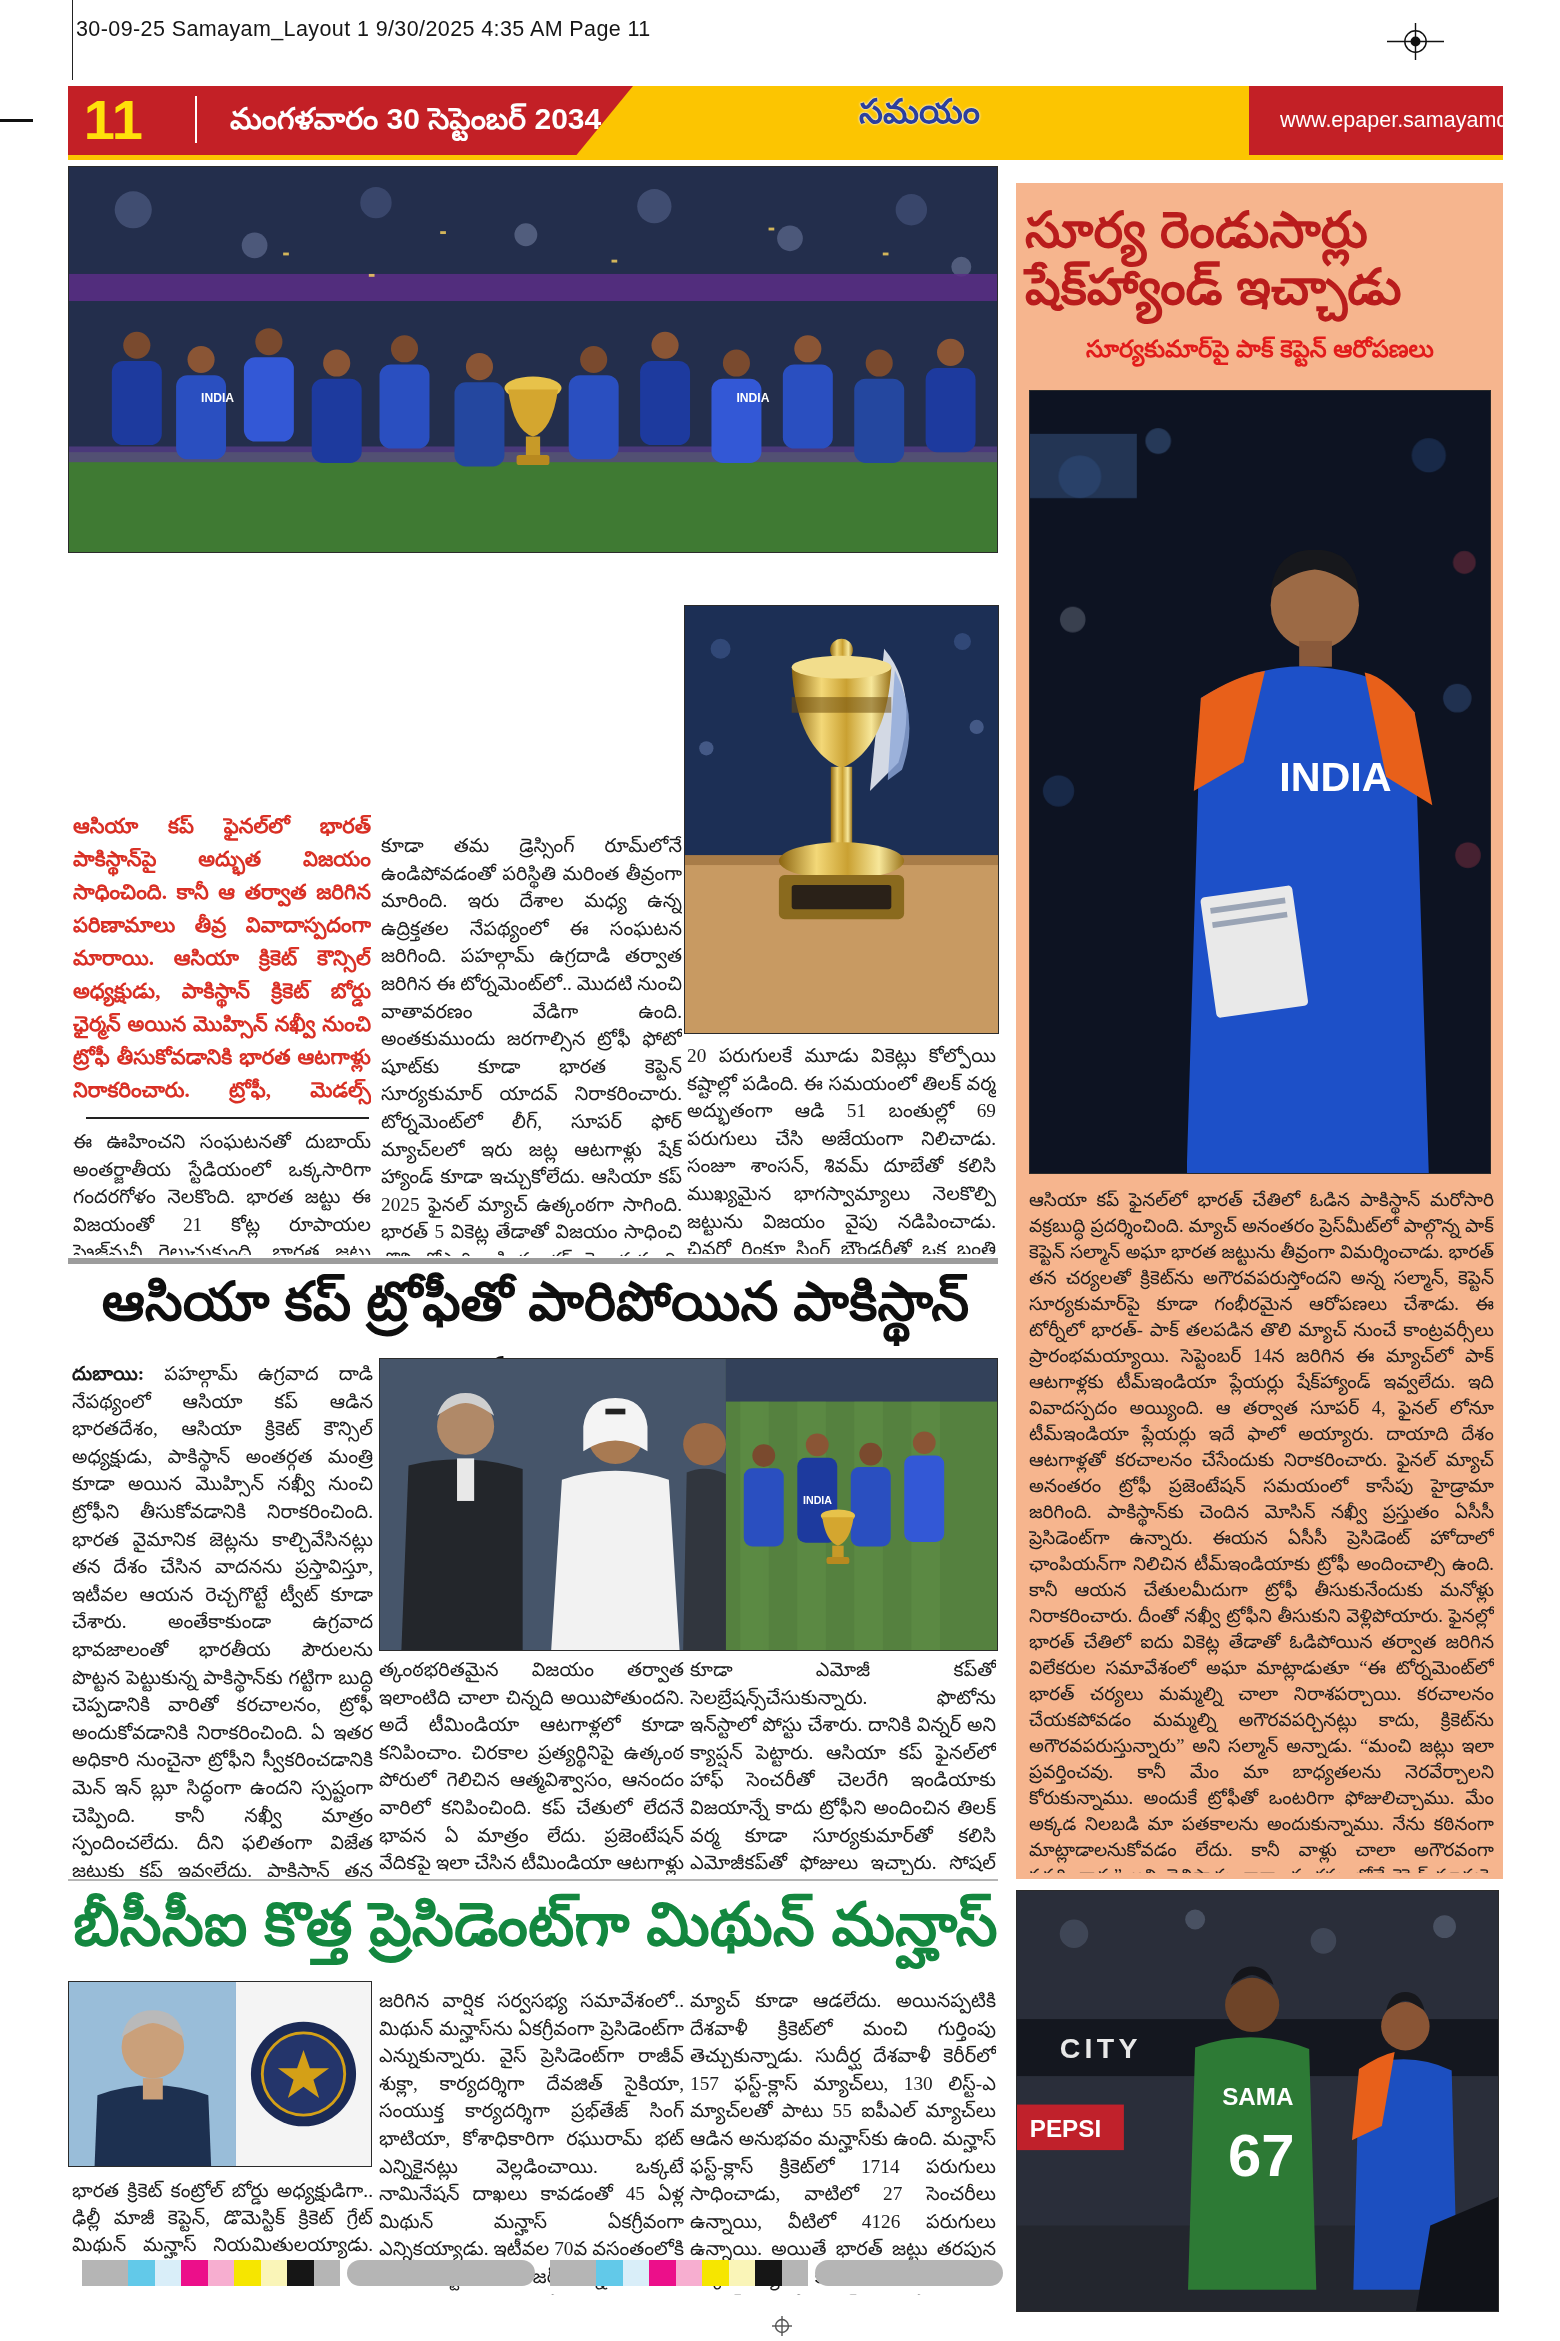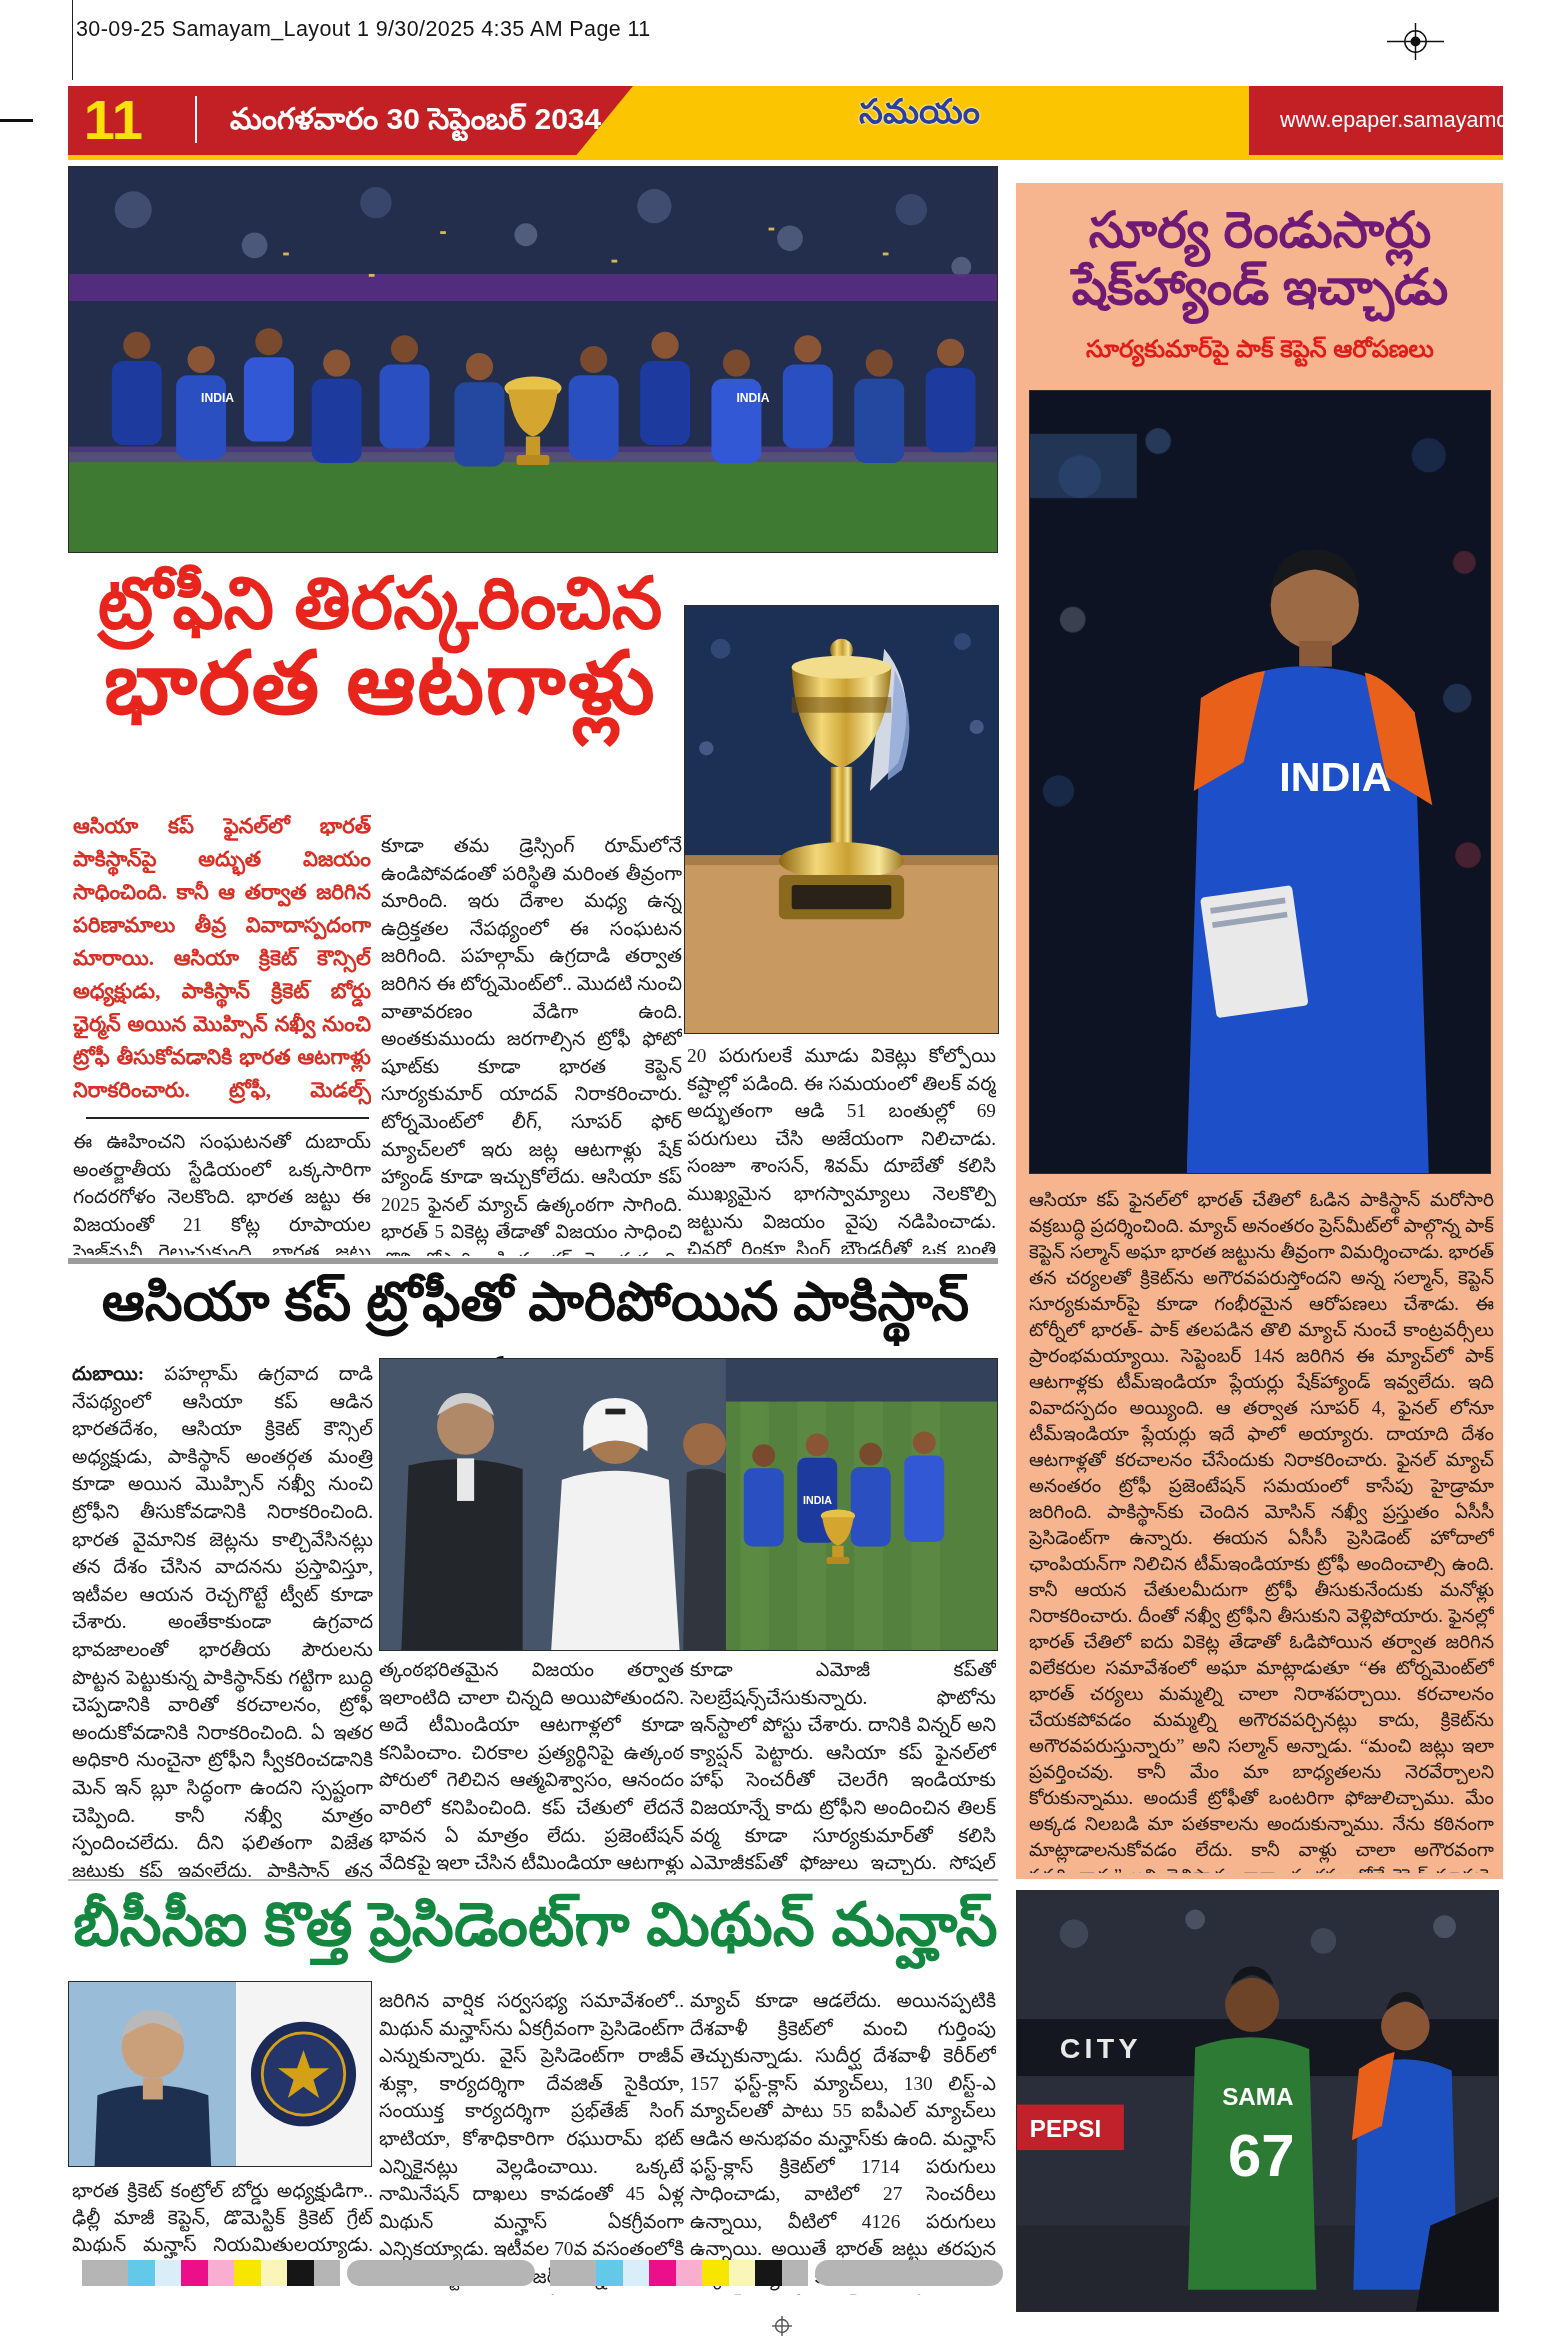--- a/index.html
+++ b/index.html
@@ -48,21 +48,21 @@
   .body-text{font-size:19.3px;line-height:27.6px;text-align:justify;color:#1c1c1c;overflow:hidden;}
   .col1{left:73px;top:1128px;width:298px;height:127px;}
   .col2{left:381px;top:832px;width:301px;height:424px;}
   .col3{left:687px;top:1042px;width:309px;height:212px;}
 
   .divider{left:68px;top:1258px;width:930px;height:6.4px;background:#9c9c9c;}
   .divider2{left:68px;top:1879px;width:930px;height:2.1px;background:#b5b5b5;}
 
   
   .peach{left:1016px;top:183px;width:487px;height:1696px;background:#f6b58e;}
-  .rs-headline{left:1025px;top:202px;width:470px;text-align:center;color:#701a75;font-weight:800;
+  .rs-headline{left:1025px;top:202px;width:470px;color:#b91c1c;font-weight:800;
                font-family:"Liberation Sans",sans-serif;font-size:50px;line-height:1.13;}
   .rs-subhead{left:1025px;top:335px;width:470px;text-align:center;color:#e21b1b;font-weight:bold;
               font-family:"Liberation Sans",sans-serif;font-size:24px;}
   .surya-photo{left:1029px;top:390px;width:462px;height:784px;}
   .rs-body{left:1029px;top:1187px;width:465px;height:686px;font-size:18.6px;line-height:26px;}
 
   
   .trophy-photo{left:684px;top:605px;width:315px;height:429px;}
 
   
@@ -234,24 +234,20 @@
         <text x="350" y="560" font-size="58" fill="#ffffff" font-family="Liberation Sans, sans-serif" font-weight="bold">INDIA</text>
         <rect x="250" y="700" width="130" height="170" rx="6" fill="#e9e9e9" transform="rotate(-8 315 785)"></rect>
         <rect x="262" y="716" width="106" height="8" fill="#9aa4b5" transform="rotate(-8 315 785)"></rect>
         <rect x="262" y="736" width="106" height="8" fill="#9aa4b5" transform="rotate(-8 315 785)"></rect>
       </g>
     </svg>
   </div>
 
   <div class="abs rs-body body-text">ఆసియా కప్ ఫైనల్‌లో భారత్ చేతిలో ఓడిన పాకిస్థాన్ మరోసారి వక్రబుద్ధి ప్రదర్శించింది. మ్యాచ్ అనంతరం ప్రెస్‌మీట్‌లో పాల్గొన్న పాక్ కెప్టెన్ సల్మాన్ అఘా భారత జట్టును తీవ్రంగా విమర్శించాడు. భారత్ తన చర్యలతో క్రికెట్‌ను అగౌరవపరుస్తోందని అన్న సల్మాన్, కెప్టెన్ సూర్యకుమార్‌పై కూడా గంభీరమైన ఆరోపణలు చేశాడు. ఈ టోర్నీలో భారత్- పాక్ తలపడిన తొలి మ్యాచ్ నుంచే కాంట్రవర్సీలు ప్రారంభమయ్యాయి. సెప్టెంబర్ 14న జరిగిన ఈ మ్యాచ్‌లో పాక్ ఆటగాళ్లకు టీమ్‌ఇండియా ప్లేయర్లు షేక్‌హ్యాండ్ ఇవ్వలేదు. ఇది వివాదస్పదం అయ్యింది. ఆ తర్వాత సూపర్ 4, ఫైనల్ లోనూ టీమ్‌ఇండియా ప్లేయర్లు ఇదే ఫాలో అయ్యారు. దాయాది దేశం ఆటగాళ్లతో కరచాలనం చేసేందుకు నిరాకరించారు. ఫైనల్ మ్యాచ్ అనంతరం ట్రోఫీ ప్రజెంటేషన్ సమయంలో కాసేపు హైడ్రామా జరిగింది. పాకిస్థాన్‌కు చెందిన మోసిన్ నఖ్వీ ప్రస్తుతం ఏసీసీ ప్రెసిడెంట్‌గా ఉన్నారు. ఈయన ఏసీసీ ప్రెసిడెంట్ హోదాలో ఛాంపియన్‌గా నిలిచిన టీమ్‌ఇండియాకు ట్రోఫీ అందించాల్సి ఉంది. కానీ ఆయన చేతులమీదుగా ట్రోఫీ తీసుకునేందుకు మనోళ్లు నిరాకరించారు. దీంతో నఖ్వీ ట్రోఫీని తీసుకుని వెళ్లిపోయారు. ఫైనల్లో భారత్ చేతిలో ఐదు వికెట్ల తేడాతో ఓడిపోయిన తర్వాత జరిగిన విలేకరుల సమావేశంలో అఘా మాట్లాడుతూ “ఈ టోర్నమెంట్‌లో భారత్ చర్యలు మమ్మల్ని చాలా నిరాశపర్చాయి. కరచాలనం చేయకపోవడం మమ్మల్ని అగౌరవపర్చినట్లు కాదు, క్రికెట్‌ను అగౌరవపరుస్తున్నారు” అని సల్మాన్ అన్నాడు. “మంచి జట్లు ఇలా ప్రవర్తించవు. కానీ మేం మా బాధ్యతలను నెరవేర్చాలని కోరుకున్నాము. అందుకే ట్రోఫీతో ఒంటరిగా ఫోజులిచ్చాము. మేం అక్కడ నిలబడి మా పతకాలను అందుకున్నాము. నేను కఠినంగా మాట్లాడాలనుకోవడం లేదు. కానీ వాళ్లు చాలా అగౌరవంగా ప్రవర్తించారు” అని తెలిపాడు. కాగా, ఈ క్రమంలోనే కెప్టెన్ సూర్యపై పాక్ సారథి సల్మాన్ గంభీరమైన ఆరోపణలు చేశాడు. తనకు సూర్య రెండుసార్లు షేక్ హ్యాండ్ ఇచ్చినట్లు ప్రెస్ కాన్ఫరెన్స్ లో చెప్పాడు. “టోర్నీ ప్రారంభం కాకముందు, సెప్టెంబర్ 09న కెప్టెన్ల ప్రీ టోర్నమెంట్ ప్రెస్ కాన్ఫరెన్స్ జరిగింది. ఆ సమావేశంలో మేమిద్దరం కలిశాం. అప్పుడు సూర్య నాకు రెండుసార్లు షేక్‌హ్యాండ్ ఇచ్చాడు. కానీ కెమెరాల ముందు మాత్రం అతడు నాతో చేయి కలపడు. అయితే అతడు తనకు ఇచ్చిన సూచనలు పాటిస్తున్నాడేమో. కానీ, ఇది అతడి వ్యక్తిగతానికి సంబంధించినది అయితే మాత్రం నాకు షేక్ హ్యాండ్ ఇచ్చేవాడే” అని సూర్యపై ఆరోపణలు చేశాడు. అలాగే టీమ్‌ఇండియా ప్రజెంటేషన్ సెషన్‌లో పాల్గొనకపోవడంపైనా అఘా స్పందించాడు. “క్రికెట్‌లో నేను ఇలాంటిది చూడడం ఇదే తొలిసారి. ఈ టోర్నీలో ఏదైతే జరిగిందో అది దురదృష్టకరం. అయితే ఇది ఎక్కడో ఒక చోట ఆగిపోతుందని నమ్ముతున్నాను. ఎందుకంటే ఇలాంటివి క్రికెట్ ఆటకు మంచివి కాదు. గతంలో జరిగినట్లే ఇవాళ కూడా ఏసీసీ ప్రెసిడెంటే ట్రోఫీని అందించాలని అనుకున్నారు. కానీ వాళ్లు అది స్వీకరించకపోతే ఎలా? మరి ఆయన నుంచి దానిని అంగీకరించకపోతే, ట్రోఫీని ఎలా అంగీకరిస్తారు?” అని అఘా అన్నాడు.</div>
 
-  <div class="abs lead-headline">
-    <div class="lead-h1">ట్రోఫీని తిరస్కరించిన</div>
-    <div class="lead-h2">భారత ఆటగాళ్లు</div>
-  </div>
 
   <div class="abs photo trophy-photo">
     <svg viewBox="0 0 440 600" preserveAspectRatio="none">
       <defs>
         <linearGradient id="gold" x1="0" y1="0" x2="1" y2="0">
           <stop offset="0" stop-color="#8c6510"></stop>
             <stop offset="0.3" stop-color="#f3d878"></stop>
           <stop offset="0.55" stop-color="#caa132"></stop>
             <stop offset="0.8" stop-color="#f7e79a"></stop>
           <stop offset="1" stop-color="#9a731a"></stop>

